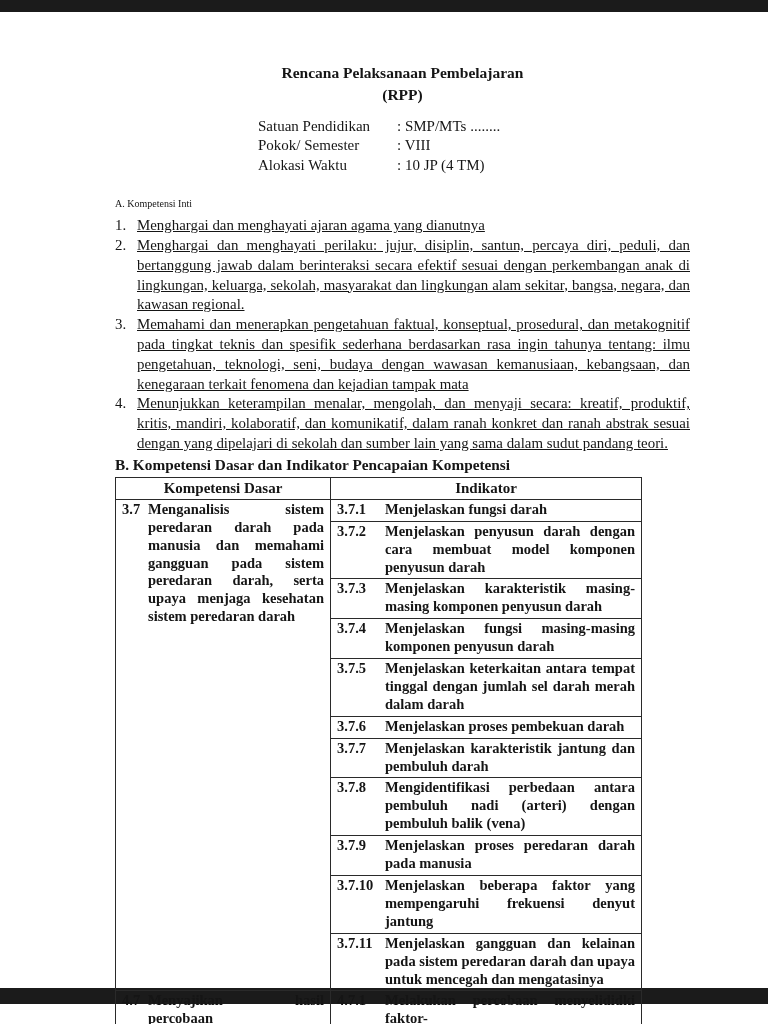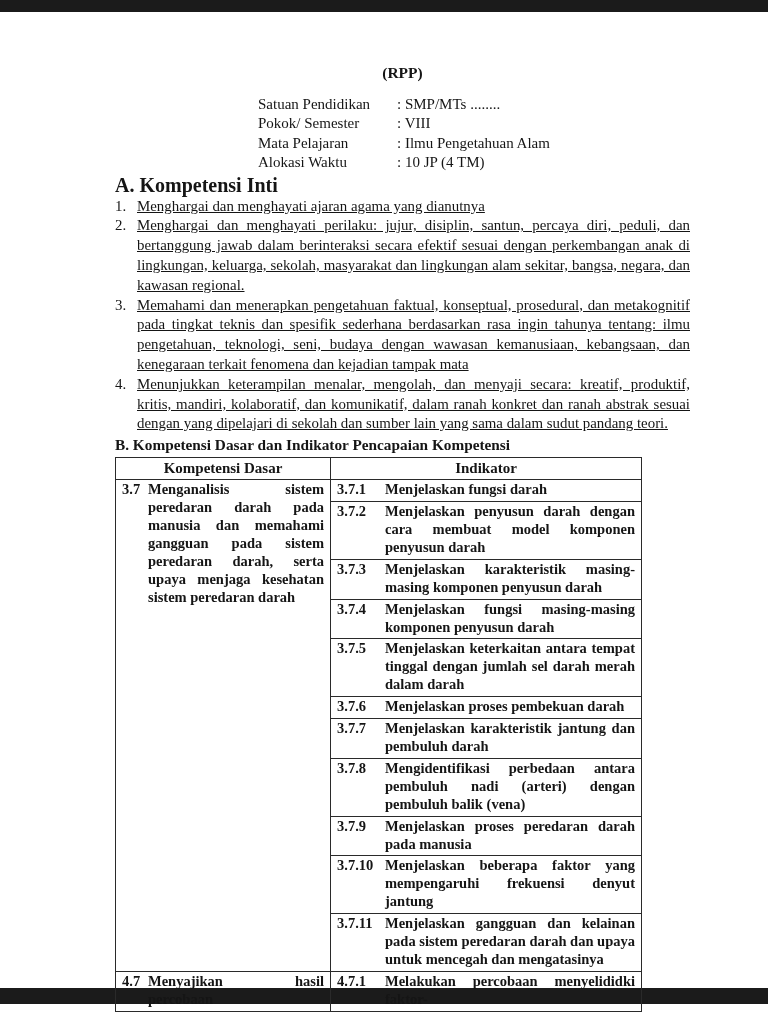--- a/index.html
+++ b/index.html
@@ -14,21 +14,21 @@
   .edge-bottom{top:988px;height:16px;}
 
   .content{position:absolute;top:12px;left:115px;width:575px;}
 
   .title-block{text-align:center;margin-top:50px;font-weight:bold;font-size:15.5px;line-height:22px;}
 
   .meta{margin-top:11px;margin-left:143px;font-size:15px;line-height:19.4px;}
   .meta-row{white-space:nowrap;}
   .meta-label{display:inline-block;width:139px;}
 
-  .sec-heading{font-weight:bold;font-size:20px;line-height:20px;margin-top:2px;}
+  .sec-heading{font-weight:normal;font-size:10px;line-height:20px;margin-top:19px;}
 
   .ki-list{margin-top:2px;}
   .li{
     text-align:justify;font-size:14.9px;line-height:19.8px;
     padding-left:22px;text-indent:-22px;text-decoration:underline;
   }
   .li-num{display:inline-block;width:22px;text-indent:0;}
 
   .sec-b-heading{font-weight:bold;font-size:15.3px;line-height:20px;margin-top:1px;}
 
@@ -55,27 +55,27 @@
 </style>
 </head>
 <body>
 
 <div class="edge-bar edge-top"></div>
 <div class="edge-bar edge-bottom"></div>
 
 <div class="content">
 
   <div class="title-block">
+    <div>Rencana Pelaksanaan Pembelajaran</div>
     <div>(RPP)</div>
   </div>
 
   <div class="meta">
     <div class="meta-row"><span class="meta-label">Satuan Pendidikan</span><span>: SMP/MTs ........</span></div>
     <div class="meta-row"><span class="meta-label">Pokok/ Semester</span><span>: VIII</span></div>
-    <div class="meta-row"><span class="meta-label">Mata Pelajaran</span><span>: Ilmu Pengetahuan Alam</span></div>
     <div class="meta-row"><span class="meta-label">Alokasi Waktu</span><span>: 10 JP (4 TM)</span></div>
   </div>
 
   <div class="sec-heading">A. Kompetensi Inti</div>
 
   <div class="ki-list">
     <div class="li"><span class="li-num">1.</span><span>Menghargai dan menghayati ajaran agama yang dianutnya</span></div>
     <div class="li"><span class="li-num">2.</span><span>Menghargai dan menghayati perilaku: jujur, disiplin, santun, percaya diri, peduli, dan bertanggung jawab dalam berinteraksi secara efektif sesuai dengan perkembangan anak di lingkungan, keluarga, sekolah, masyarakat dan lingkungan alam sekitar, bangsa, negara, dan kawasan regional.</span></div>
     <div class="li"><span class="li-num">3.</span><span>Memahami dan menerapkan pengetahuan faktual, konseptual, prosedural, dan metakognitif pada tingkat teknis dan spesifik sederhana berdasarkan rasa ingin tahunya tentang: ilmu pengetahuan, teknologi, seni, budaya dengan wawasan kemanusiaan, kebangsaan, dan kenegaraan terkait fenomena dan kejadian tampak mata</span></div>
     <div class="li"><span class="li-num">4.</span><span>Menunjukkan keterampilan menalar, mengolah, dan menyaji secara: kreatif, produktif, kritis, mandiri, kolaboratif, dan komunikatif, dalam ranah konkret dan ranah abstrak sesuai dengan yang dipelajari di sekolah dan sumber lain yang sama dalam sudut pandang teori.</span></div>

